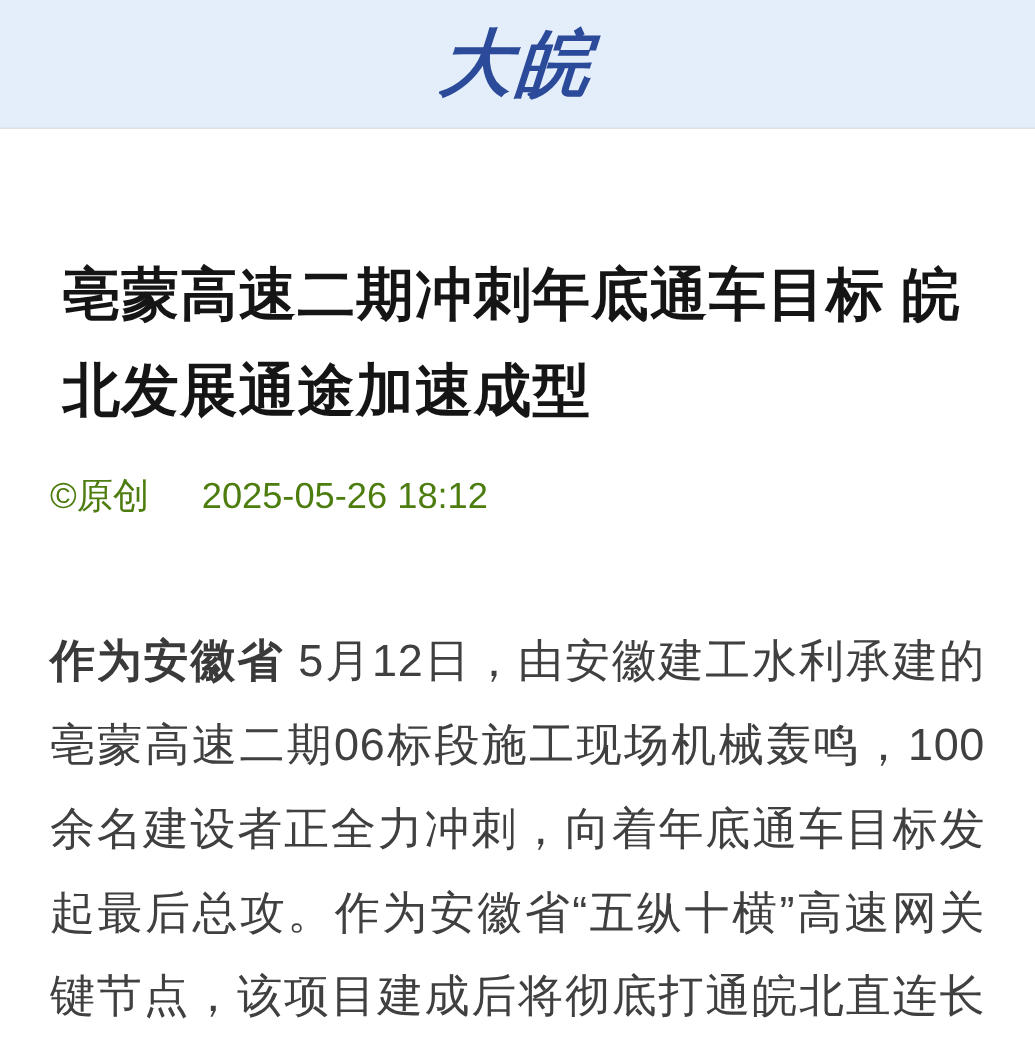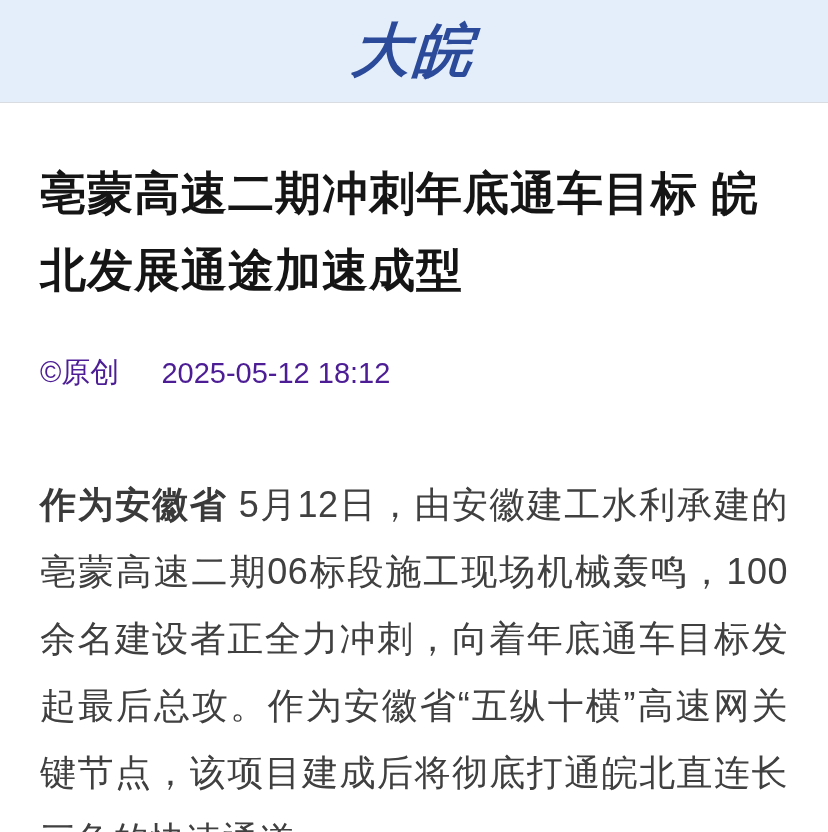--- a/index.html
+++ b/index.html
@@ -32,35 +32,35 @@
     color: #2b4a99;
     letter-spacing: 4px;
     transform: skewX(-4deg);
     cursor: pointer;
     user-select: none;
   }
   .article {
     padding: 0 40px;
   }
   .article-title {
-    margin: 0;
-    padding-top: 52px;
+    margin: 10px;
+    padding-top: 84px;
     font-size: 46px;
     line-height: 77px;
     font-weight: 700;
     color: #151515;
     letter-spacing: 1px;
   }
   .article-meta {
-    margin-top: 44px;
+    margin-top: 26px;
     display: flex;
     align-items: center;
     gap: 42px;
     font-size: 29px;
-    color: #4c1d95;
+    color: #4d7c0f;
   }
   .article-body {
     margin: 0;
     margin-top: 78px;
     font-size: 36px;
     line-height: 67px;
     color: #404040;
     letter-spacing: 0.5px;
     text-align: justify;
   }
@@ -77,20 +77,20 @@
   <header class="site-header">
     <span class="logo">大皖</span>
   </header>
 
   <main class="article">
 
     <h1 class="article-title">亳蒙高速二期冲刺年底通车目标 皖北发展通途加速成型</h1>
 
     <div class="article-meta">
       <span>©原创</span>
-      <span>2025-05-12 18:12</span>
+      <span>2025-05-26 18:12</span>
     </div>
 
     <p class="article-body"><span class="lead">作为安徽省</span><span> 5月12日，由安徽建工水利承建的亳蒙高速二期06标段施工现场机械轰鸣，100余名建设者正全力冲刺，向着年底通车目标发起最后总攻。作为安徽省“五纵十横”高速网关键节点，该项目建成后将彻底打通皖北直连长三角的快速通道。</span></p>
 
   </main>
 
 </div>
 
 </body></html>

